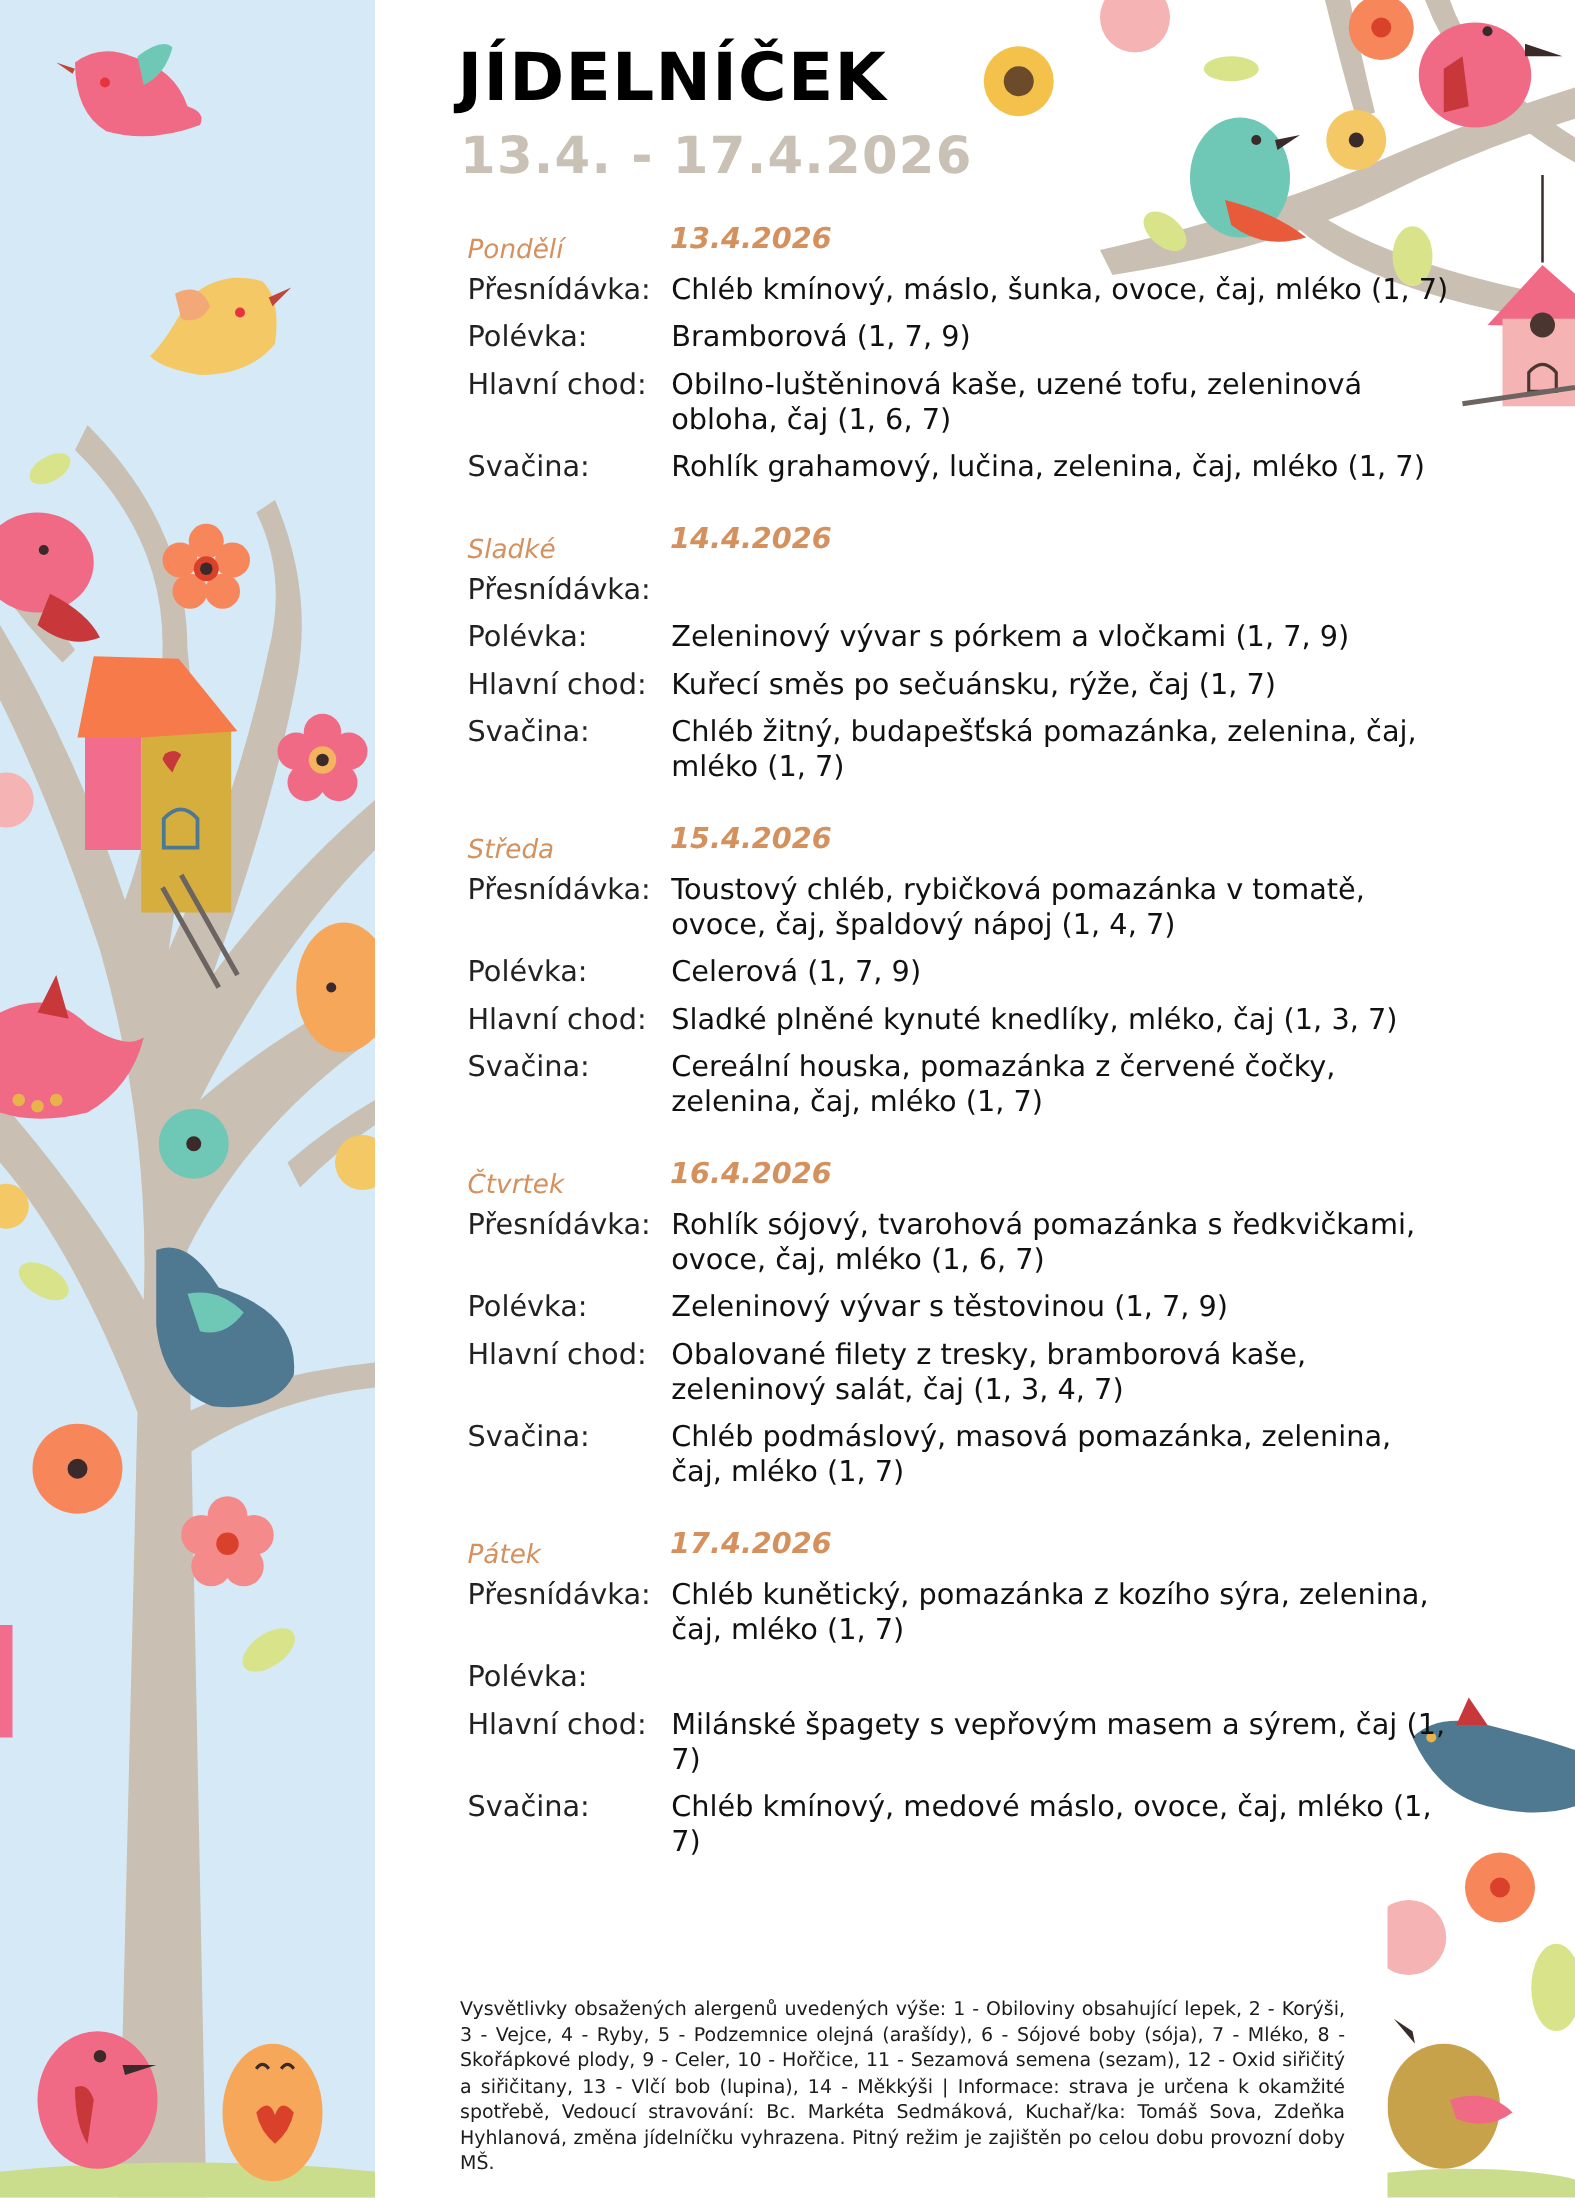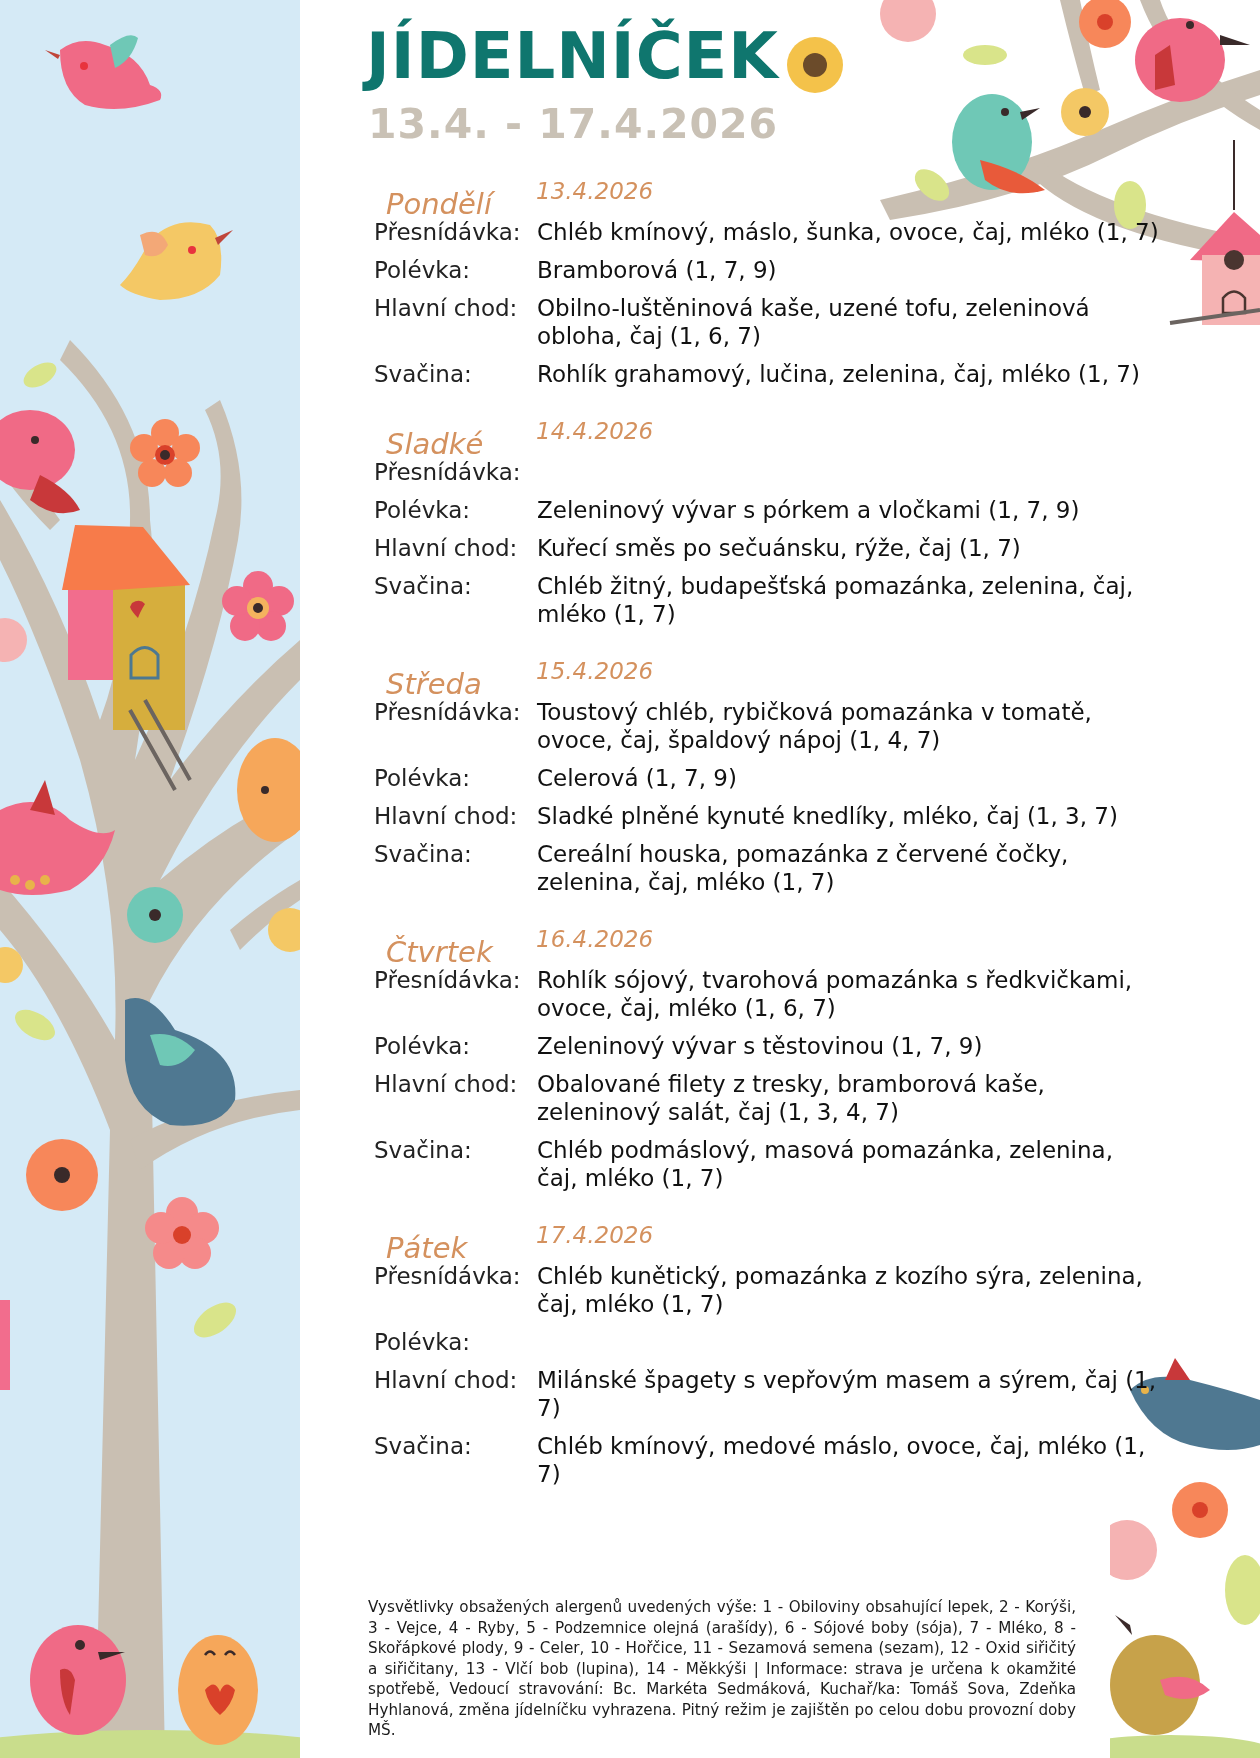--- a/index.html
+++ b/index.html
@@ -1,26 +1,26 @@
 <!DOCTYPE html>
 <html><head>
 <meta charset="utf-8">
 <style>
   html, body { margin:0; padding:0; }
   body { width:1260px; height:1758px; position:relative; background:#ffffff; overflow:hidden;
          font-family:"DejaVu Sans", sans-serif; color:#1b1b1b; }
   .left-panel { position:absolute; left:0; top:0; width:300px; height:1758px; background:#d5eaf6; overflow:hidden; }
   .deco { position:absolute; }
-  .title { position:absolute; left:366px; top:24px; font-size:64px; font-weight:bold; color:#0f766e; letter-spacing:1px; line-height:1; }
+  .title { position:absolute; left:366px; top:36px; font-size:53px; font-weight:bold; color:#000000; letter-spacing:1px; line-height:1; }
   .daterange { position:absolute; left:368px; top:104px; font-size:41px; font-weight:bold; color:#c9c1b5; letter-spacing:1px; line-height:1; }
   .menu { position:absolute; left:374px; top:178px; width:820px; }
   .day { margin-bottom:30px; }
   .day-head { position:relative; height:34px; margin-bottom:6px; }
-  .day-name { position:absolute; left:12px; top:9px; font-style:italic; font-size:29px; color:#d4915e; }
-  .day-date { position:absolute; left:162px; top:0px; font-style:italic; font-size:23px; color:#d4915e; }
+  .day-name { position:absolute; left:0; top:9px; font-style:italic; font-size:21px; color:#d4915e; }
+  .day-date { position:absolute; left:162px; top:0px; font-style:italic; font-size:23px; color:#d4915e;font-weight:bold; }
   .row { display:flex; font-size:23px; line-height:28px; margin-bottom:10px; }
   .row .lbl { width:163px; flex:none; color:#222; }
   .row .val { flex:1; color:#111; padding-right:20px; }
   .footer { position:absolute; left:368px; top:1597px; width:708px; font-size:15.2px; line-height:20.5px; color:#1b1b1b; text-align:justify; }
 </style>
 </head>
 <body>
 
 <div class="left-panel">
   <svg width="300" height="1758" viewBox="0 0 300 1758">

